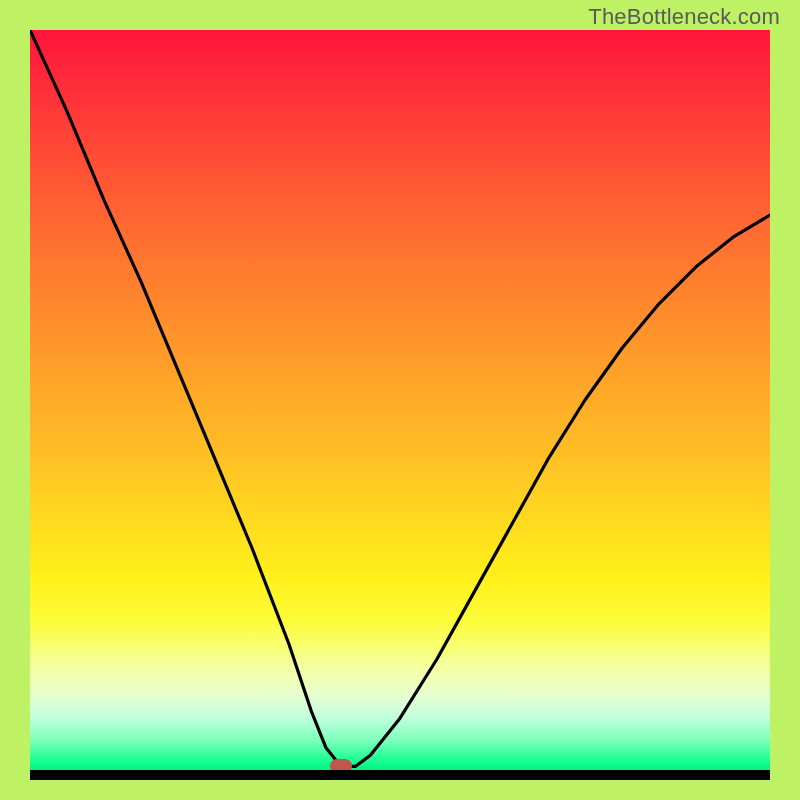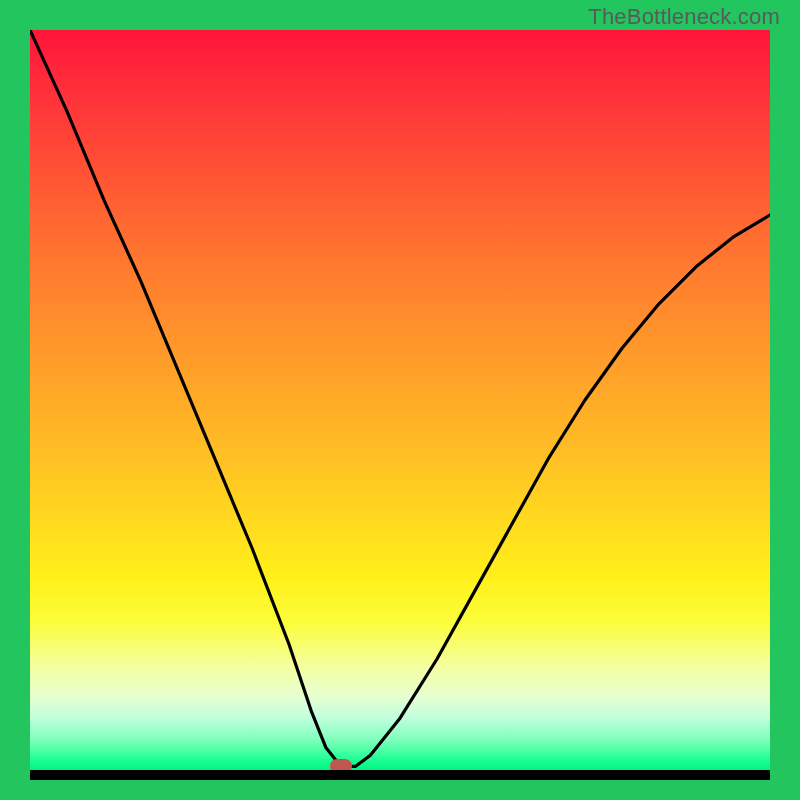--- a/index.html
+++ b/index.html
@@ -8,21 +8,21 @@
     width: 800px;
     height: 800px;
     overflow: hidden;
     background: #000;
     font-family: Arial, Helvetica, sans-serif;
   }
   .frame {
     position: relative;
     width: 800px;
     height: 800px;
-    background: #22c55e;
+    background: #bef264;
   }
   .watermark {
     position: absolute;
     top: 4px;
     right: 20px;
     color: #5a5a5a;
     font-size: 22px;
     font-weight: 500;
     letter-spacing: 0.2px;
     z-index: 10;

